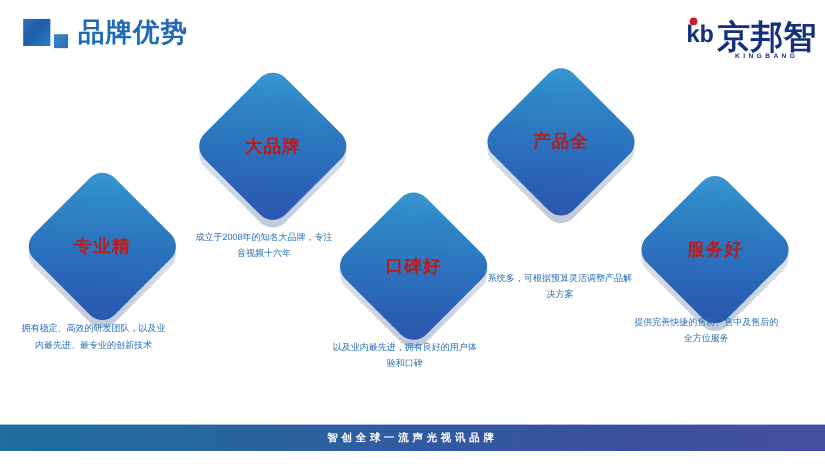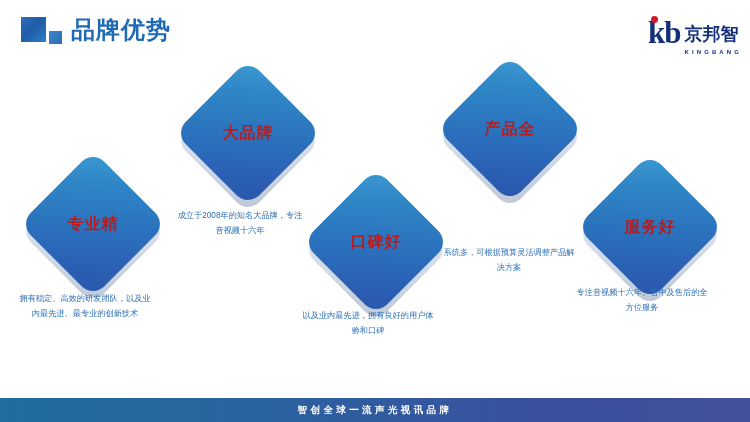--- a/index.html
+++ b/index.html
@@ -60,45 +60,45 @@
     top: 14px;
     height: 36px;
     display: flex;
     align-items: center;
     gap: 4px;
   }
   #logo-mark {
     position: relative;
     display: flex;
     align-items: flex-end;
-    font-size: 31px;
+    font-size: 22px;
     font-weight: bold;
     color: #15307a;
     line-height: 31px;
     letter-spacing: -1px;
-    font-family: Liberation Serif, serif;
+    font-family: Liberation Mono, monospace;
     margin-left: 44px;
   }
   #logo-dot {
     position: absolute;
     left: 3px;
     top: -1px;
     width: 7px;
     height: 7px;
     border-radius: 50%;
     background: #d4152a;
   }
   #logo-cn-block {
     display: flex;
     flex-direction: column;
     justify-content: flex-end;
     margin-bottom: 1px;
   }
   #logo-cn {
-    font-size: 18px;
+    font-size: 30px;
     font-weight: bold;
     color: #15307a;
     line-height: 25px;
     letter-spacing: 0px;
     margin-top: 16px;
   }
   #logo-en {
     font-size: 6px;
     font-weight: bold;
     color: #15307a;
@@ -173,21 +173,21 @@
   #feature-4 { left: 458px; top: 77px; }
   #feature-4 .feature-desc { left: -15px; top: 124px; margin-top: 44px; }
 
   #feature-5 { left: 598px; top: 175px; }
   #feature-5 .feature-desc { left: -22px; top: 110px; }
 
   
   #footer-bar {
     position: absolute;
     left: 0;
-    bottom: 0;
+    bottom: 12px;
     width: 750px;
     height: 24px;
     background: linear-gradient(90deg, #1f6e9e 0%, #23699f 14%, #2a63a0 34%, #33589f 56%, #3b509d 76%, #44509d 100%);
     display: flex;
     align-items: center;
     justify-content: center;
   }
   #footer-text {
     color: #ffffff;
     font-size: 9.5px;
@@ -254,18 +254,18 @@
   </div>
   <div class="feature-desc">系统多，可根据预算灵活调整产品解决方案</div>
 </div>
 
 <div class="feature" id="feature-5">
   <div class="diamond-wrap">
     <div class="diamond-shadow"></div>
     <div class="diamond"></div>
     <div class="diamond-label">服务好</div>
   </div>
-  <div class="feature-desc">专注音视频十六年、售中及售后的全方位服务</div>
+  <div class="feature-desc">提供完善快捷的售前、售中及售后的全方位服务</div>
 </div>
 
 <div id="footer-bar">
   <div id="footer-text">智创全球一流声光视讯品牌</div>
 </div>
 
 </body></html>

